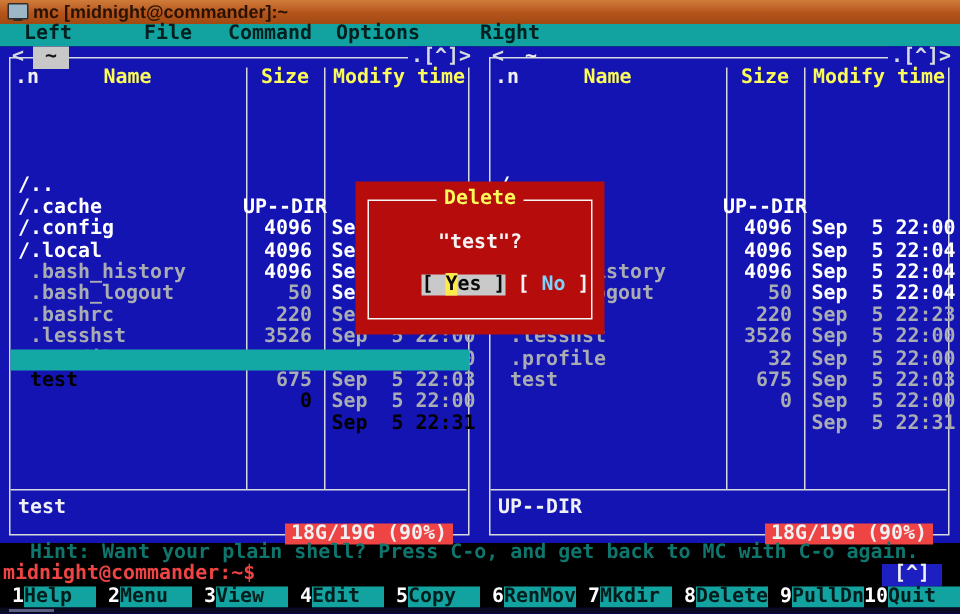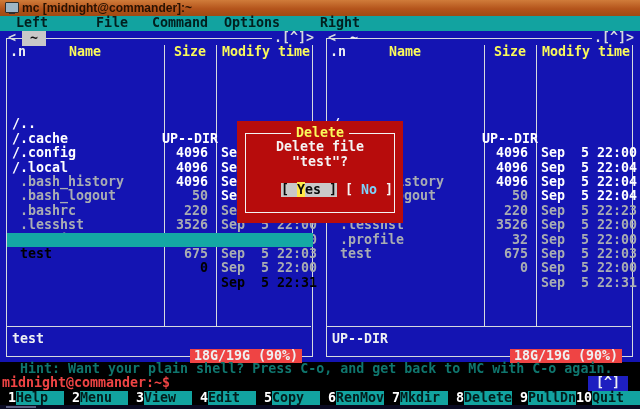--- a/index.html
+++ b/index.html
@@ -214,21 +214,20 @@
         <span class="ftime">Sep  5 22:31</span>
       </div></div>
   <div class="hsep"></div>
   <span class="ministatus">UP--DIR</span>
   <span class="freespace">18G/19G (90%)</span>
 </div>
 
 <div class="abs dialog">
   <div class="dlg-frame"></div>
   <div class="dlg-title"><span>Delete</span></div>
-  <div class="dlg-line1">Delete file</div>
   <div class="dlg-line2">"test"?</div>
   <span class="btn btn-yes"><span>[ </span><span class="hot">Y</span><span>es ]</span></span>
   <span class="btn btn-no"><span>[ </span><span class="hot">No</span><span> ]</span></span>
 </div>
 
 <div class="abs hintline">Hint: Want your plain shell? Press C-o, and get back to MC with C-o again.</div>
 <div class="abs promptline">midnight@commander:~$</div>
 <div class="abs scrollup">[^]</div>
 
 <div class="abs fkeys">

